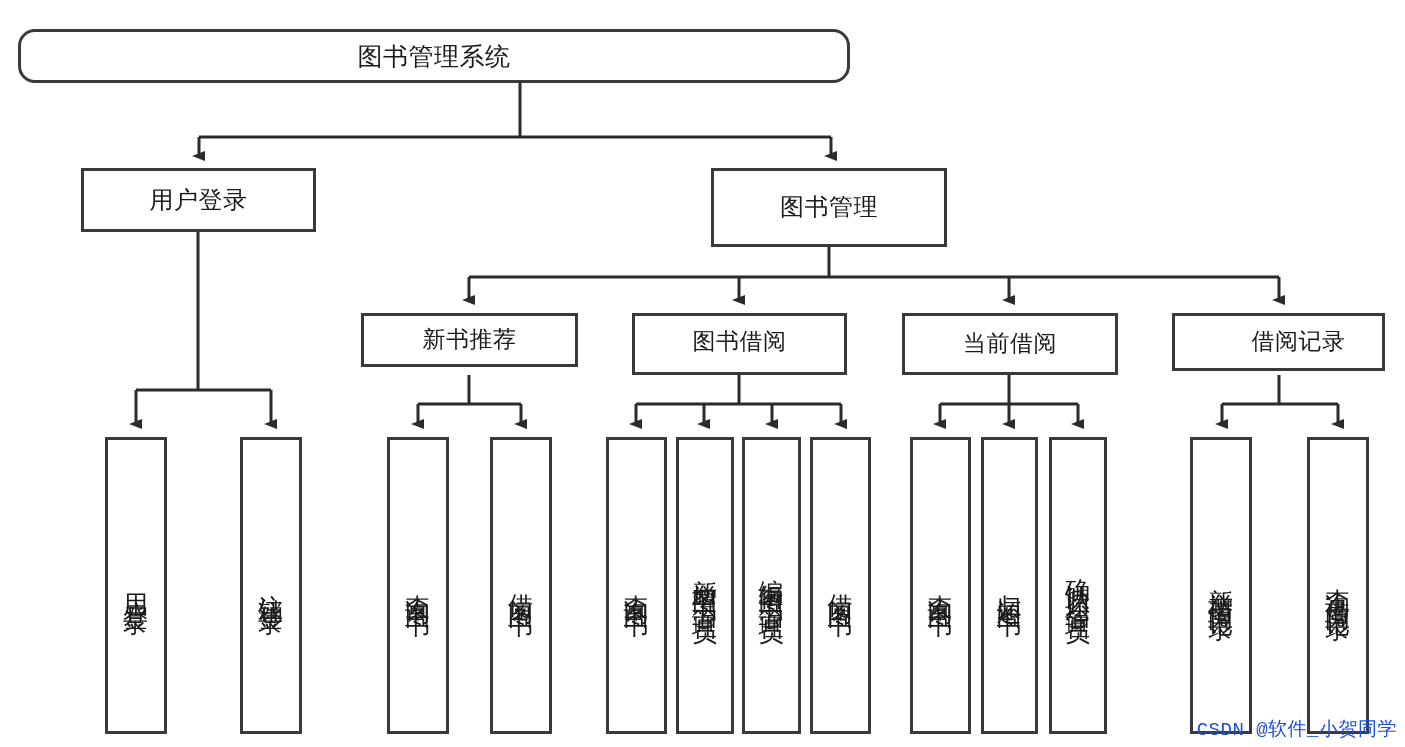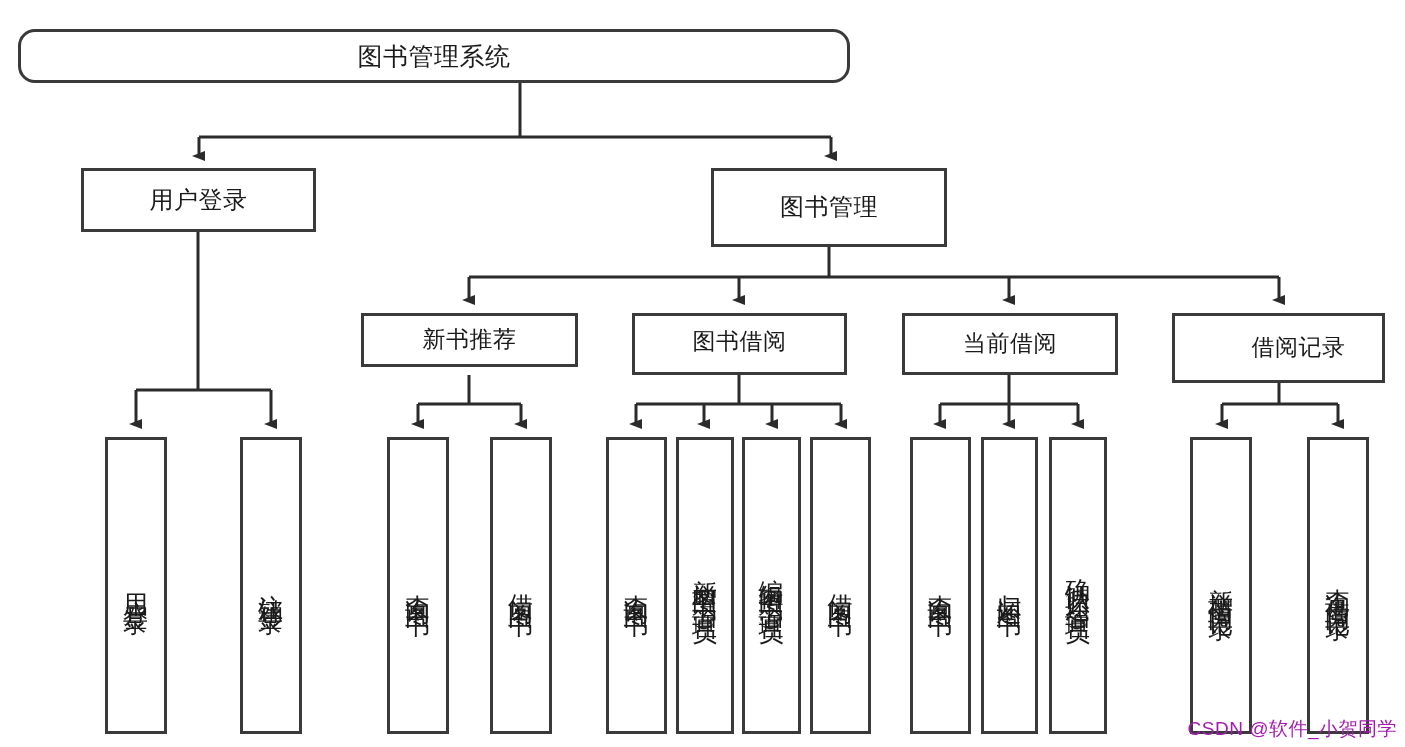--- a/index.html
+++ b/index.html
@@ -61,24 +61,24 @@
     letter-spacing:6px;
     white-space:nowrap;
     text-align:center;
   }
   
   #watermark{
     position:absolute;
     right:8px;
     bottom:5px;
     font-size:19px;
-    color:#a21caf;
+    color:#1d4ed8;
     letter-spacing:0.5px;
     white-space:nowrap;
-    font-family:Liberation Sans, sans-serif;
+    font-family:Liberation Mono, monospace;
   }
 </style>
 </head>
 <body>
 
 <div id="canvas">
 
   <svg id="wires" viewBox="0 0 1405 747" width="1405" height="747">
     <defs>
       <marker id="arrow" markerWidth="14" markerHeight="14" refX="5" refY="6" orient="auto" markerUnits="userSpaceOnUse">
@@ -146,21 +146,21 @@
   </div>
 
   <div class="node horiz lvl2" style="left:632px;top:313px;width:215px;height:62px;font-family:Liberation Mono, monospace;">
     <span class="label">图书借阅</span>
   </div>
 
   <div class="node horiz lvl2" style="left:902px;top:313px;width:216px;height:62px;">
     <span class="label">当前借阅</span>
   </div>
 
-  <div class="node horiz lvl2" style="left:1172px;top:313px;width:213px;height:70px;padding-left:40px;">
+  <div class="node horiz lvl2" style="left:1172px;top:313px;width:213px;height:58px;padding-left:40px;">
     <span class="label">借阅记录</span>
   </div>
 
   <div class="node leaf" style="left:105px;top:437px;width:62px;height:297px;">
     <span class="label">用户登录</span>
   </div>
 
   <div class="node leaf" style="left:240px;top:437px;width:62px;height:297px;">
     <span class="label">注销登录</span>
   </div>

